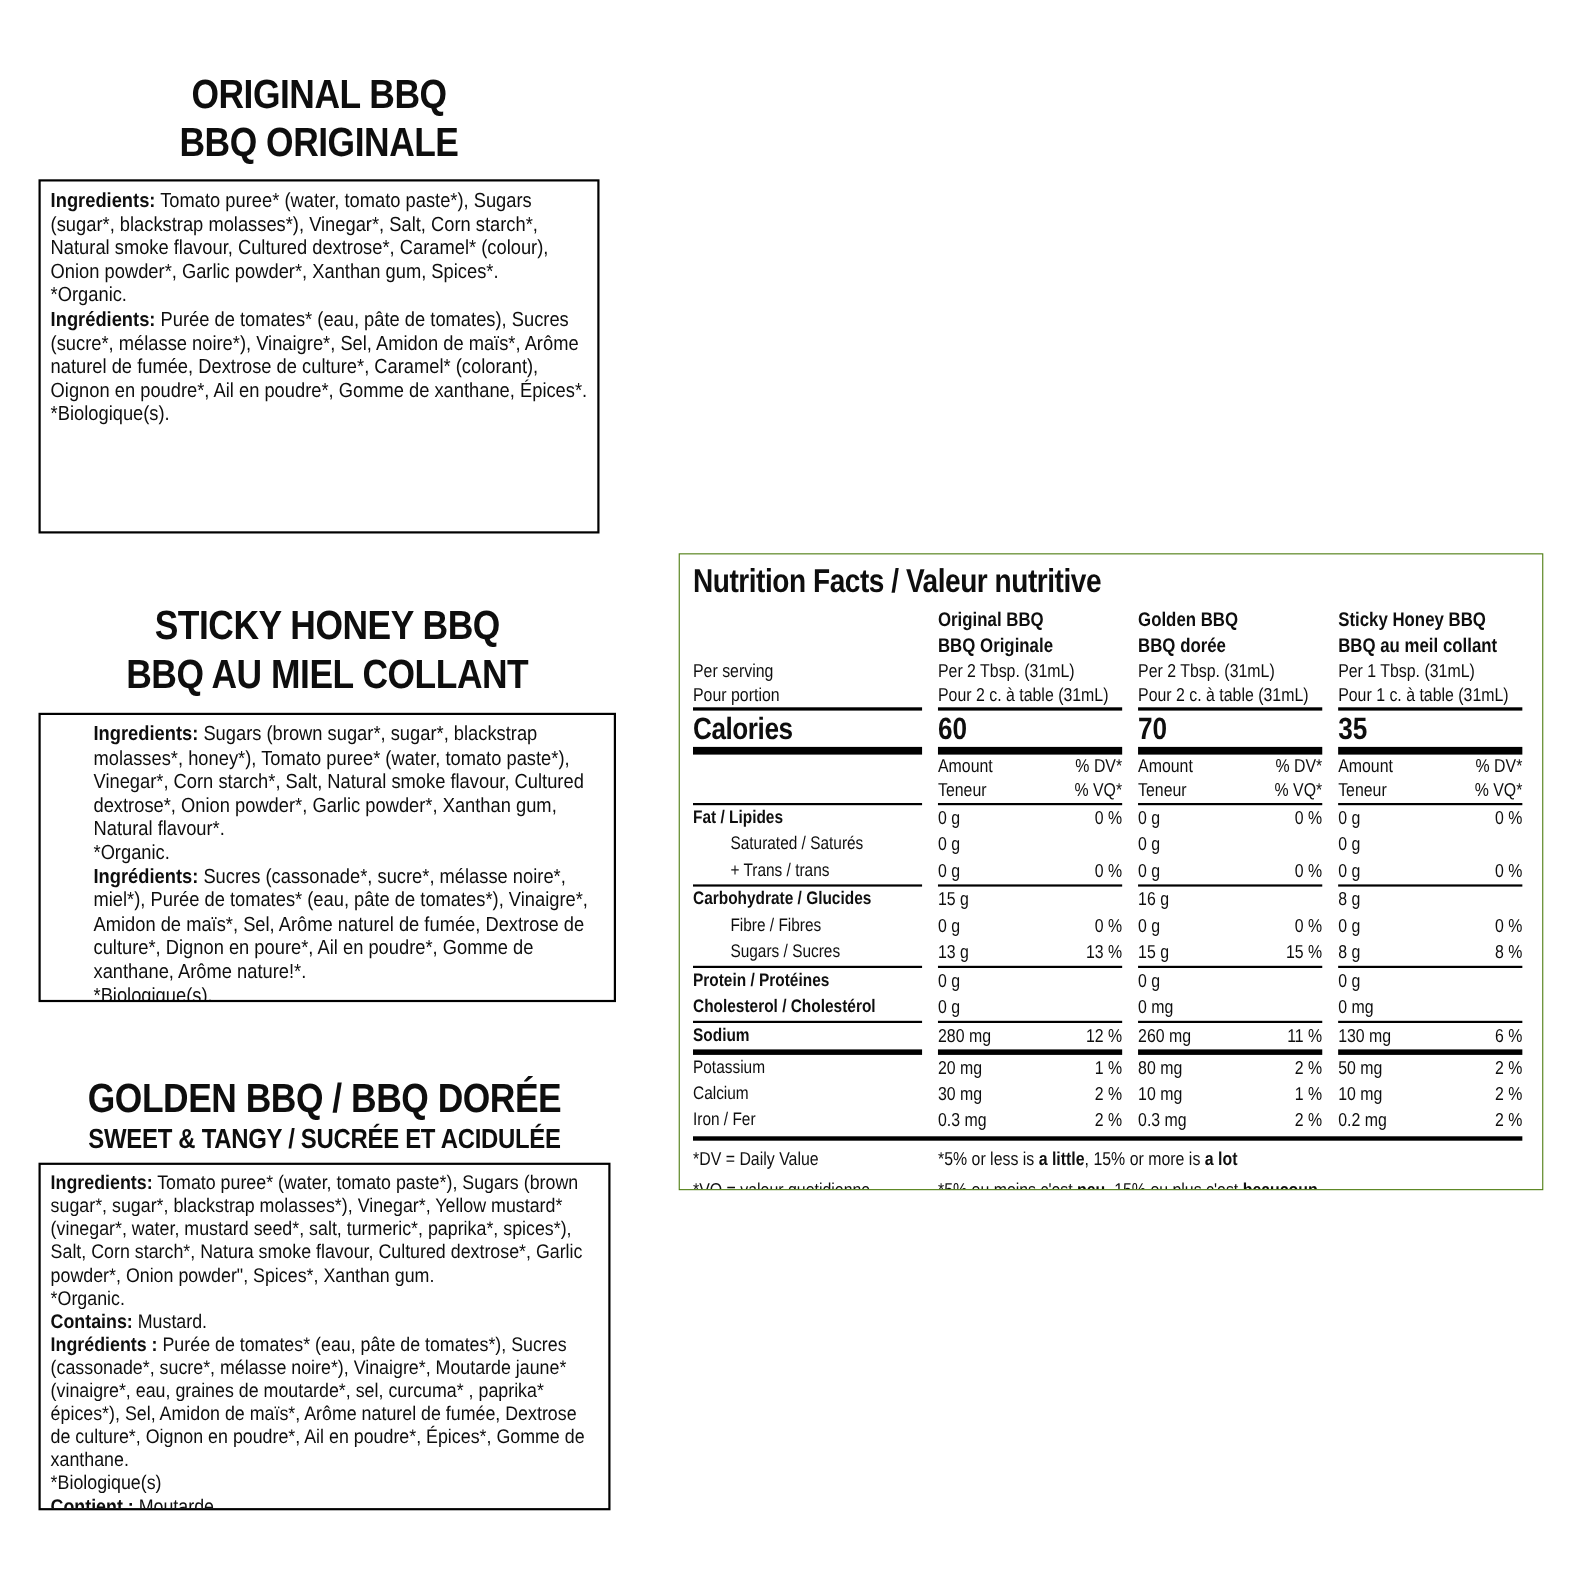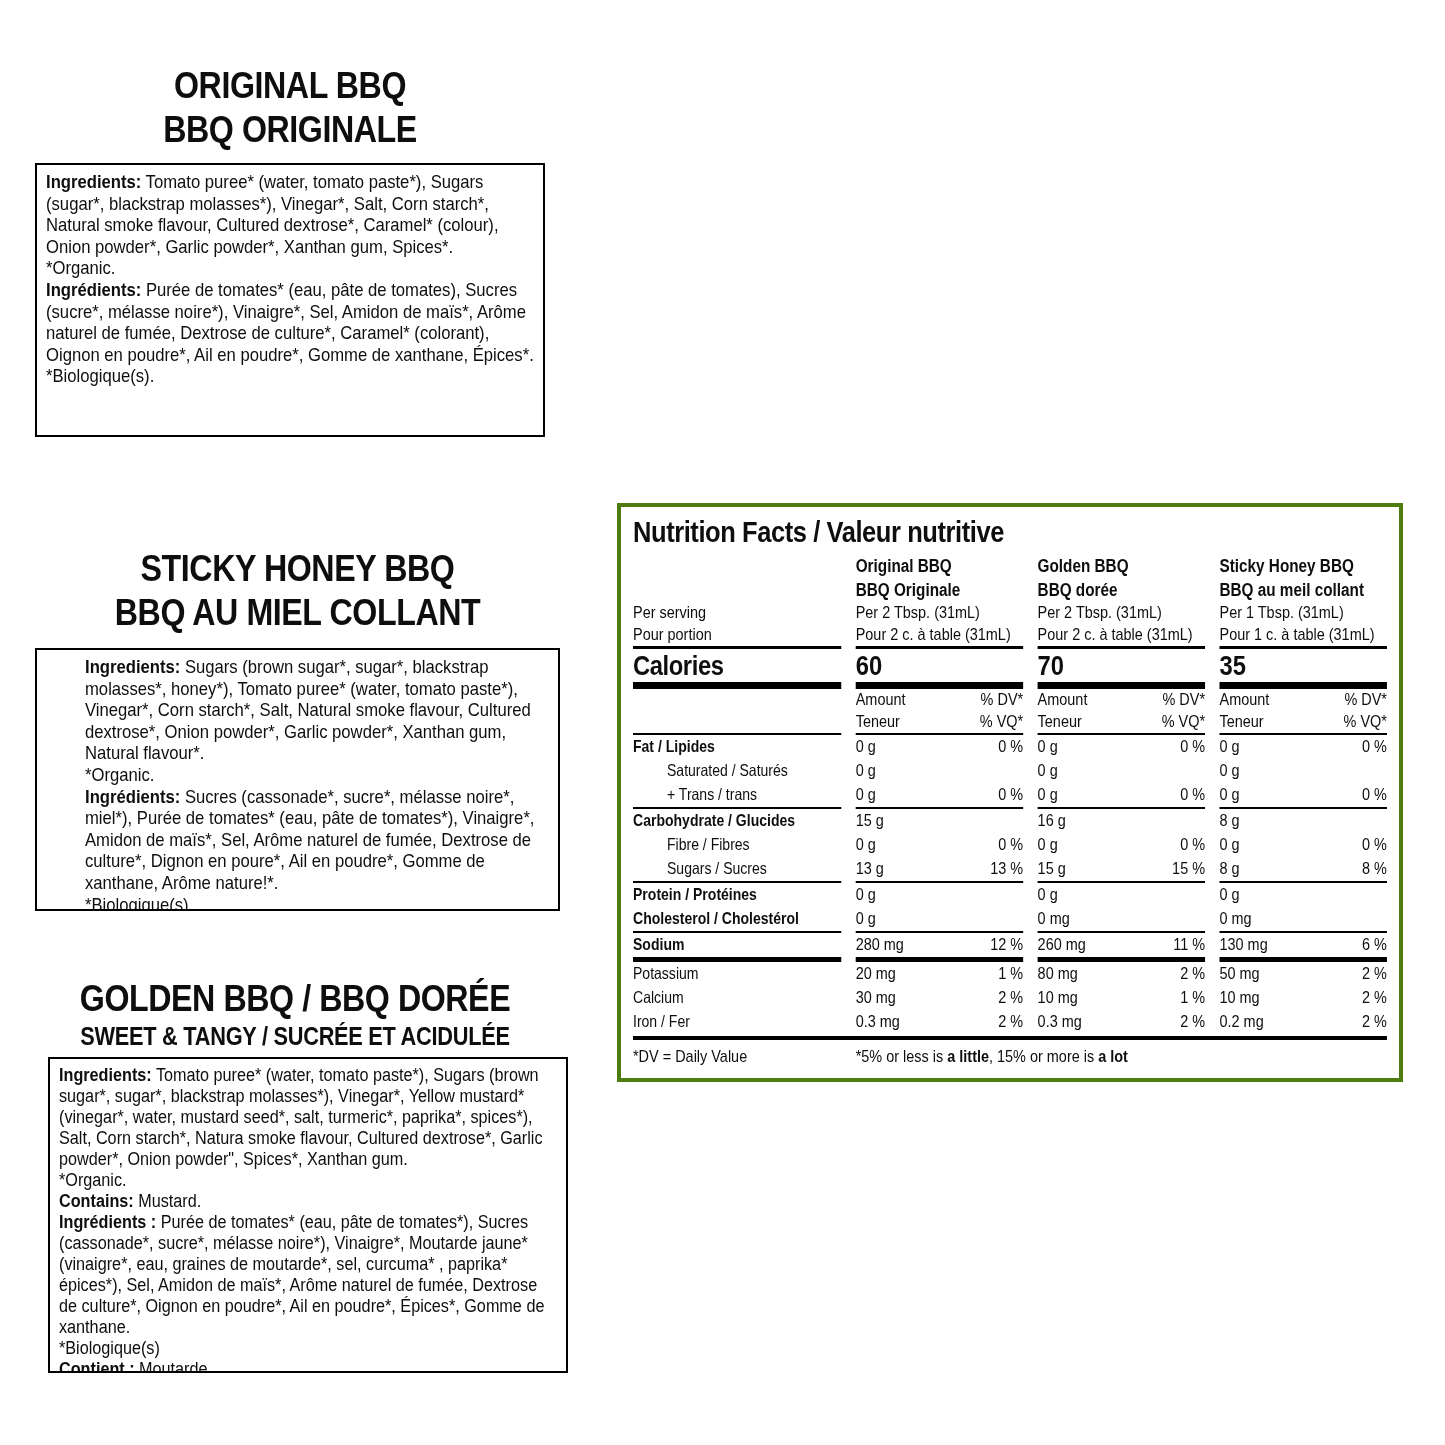--- a/index.html
+++ b/index.html
@@ -23,21 +23,21 @@
   .ing-inner{
     width:111.5%;transform:scaleX(0.9);transform-origin:0 0;
     font-size:18.5px;line-height:21.6px;
   }
   .ing-box.tight .ing-inner{line-height:21px;font-size:18px;}
   .ing-inner p{margin:0;}
   .ing-inner b{font-weight:bold;}
   
   .nf{
     position:absolute;left:617px;top:503px;width:786px;height:579px;
-    border:4px solid #4d7c0f;box-sizing:border-box;padding:8px 12px;
+    border:1px solid #4d7c0f;box-sizing:border-box;padding:8px 12px;
     overflow:hidden;background:#fff;
   }
   .nf-inner{width:889px;transform:scaleX(0.85);transform-origin:0 0;}
   .nf-title{font-size:30px;font-weight:bold;line-height:34px;margin:0 0 5px 0;letter-spacing:-0.5px;}
   .grid{display:grid;grid-template-columns:245px 197px 197px 197px;column-gap:17px;}
   .row{display:contents;}
   .cell{white-space:nowrap;}
   .nc{font-weight:bold;font-size:18px;line-height:24px;}
   .sc{font-size:17px;line-height:22px;}
   .cal{border-top:3px solid #000;border-bottom:7px solid #000;padding:3px 0 2px;}
@@ -55,21 +55,21 @@
   .fn-t{grid-column:2/-1;font-size:17px;line-height:22px;padding-top:6px;white-space:nowrap;}
   .fn-t b{font-weight:bold;}
 </style>
 </head>
 <body>
 
 <div class="sec-head" style="left:35px;top:64px;width:510px;">
   <div class="l1">ORIGINAL BBQ</div>
   <div class="l2">BBQ ORIGINALE</div>
 </div>
-<div class="ing-box" style="left:35px;top:163px;width:510px;height:274px;">
+<div class="ing-box" style="left:35px;top:163px;width:510px;height:322px;">
   <div class="ing-inner">
     <p><b>Ingredients:</b><span> Tomato puree* (water, tomato paste*), Sugars (sugar*, blackstrap molasses*), Vinegar*, Salt, Corn starch*, Natural smoke flavour, Cultured dextrose*, Caramel* (colour), Onion powder*, Garlic powder*, Xanthan gum, Spices*.</span></p>
     <p><span>*Organic.</span></p>
     <p><b>Ingrédients:</b><span> Purée de tomates* (eau, pâte de tomates), Sucres (sucre*, mélasse noire*), Vinaigre*, Sel, Amidon de maïs*, Arôme naturel de fumée, Dextrose de culture*, Caramel* (colorant), Oignon en poudre*, Ail en poudre*, Gomme de xanthane, Épices*.</span></p>
     <p><span>*Biologique(s).</span></p>
   </div>
 </div>
 
 <div class="sec-head" style="left:35px;top:547px;width:525px;">
   <div class="l1">STICKY HONEY BBQ</div>
@@ -81,21 +81,21 @@
     <p><span>*Organic.</span></p>
     <p><b>Ingrédients:</b><span> Sucres (cassonade*, sucre*, mélasse noire*, miel*), Purée de tomates* (eau, pâte de tomates*), Vinaigre*, Amidon de maïs*, Sel, Arôme naturel de fumée, Dextrose de culture*, Dignon en poure*, Ail en poudre*, Gomme de xanthane, Arôme nature!*.</span></p>
     <p><span>*Biologique(s).</span></p>
   </div>
 </div>
 
 <div class="sec-head" style="left:35px;top:977px;width:520px;">
   <div class="l1">GOLDEN BBQ / BBQ DORÉE</div>
   <div class="sub">SWEET &amp; TANGY / SUCRÉE ET ACIDULÉE</div>
 </div>
-<div class="ing-box tight" style="left:35px;top:1057px;width:520px;height:316px;margin-left:13px;">
+<div class="ing-box tight" style="left:35px;top:1057px;width:520px;height:316px;">
   <div class="ing-inner">
     <p><b>Ingredients:</b><span> Tomato puree* (water, tomato paste*), Sugars (brown sugar*, sugar*, blackstrap molasses*), Vinegar*, Yellow mustard* (vinegar*, water, mustard seed*, salt, turmeric*, paprika*, spices*), Salt, Corn starch*, Natura smoke flavour, Cultured dextrose*, Garlic powder*, Onion powder", Spices*, Xanthan gum.</span></p>
     <p><span>*Organic.</span></p>
     <p><b>Contains:</b><span> Mustard.</span></p>
     <p><b>Ingrédients :</b><span> Purée de tomates* (eau, pâte de tomates*), Sucres (cassonade*, sucre*, mélasse noire*), Vinaigre*, Moutarde jaune* (vinaigre*, eau, graines de moutarde*, sel, curcuma* , paprika* épices*), Sel, Amidon de maïs*, Arôme naturel de fumée, Dextrose de culture*, Oignon en poudre*, Ail en poudre*, Épices*, Gomme de xanthane.</span></p>
     <p><span>*Biologique(s)</span></p>
     <p><b>Contient :</b><span> Moutarde</span></p>
   </div>
 </div>
 

